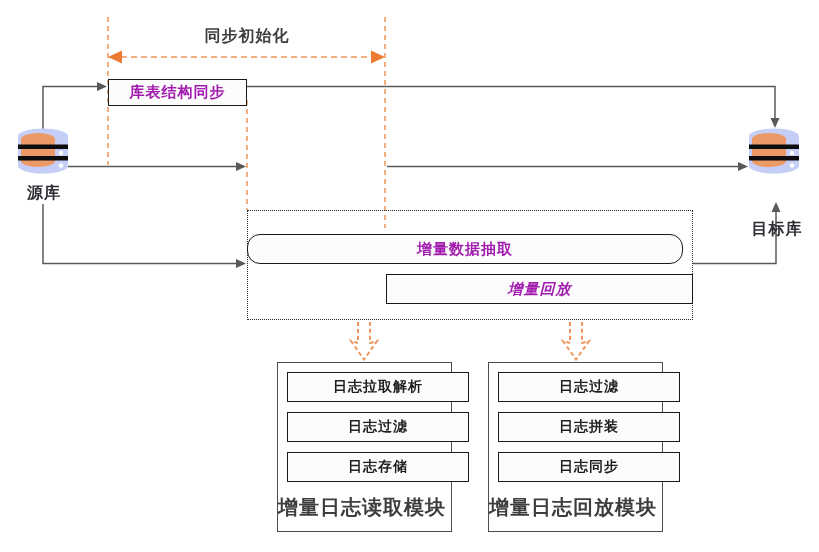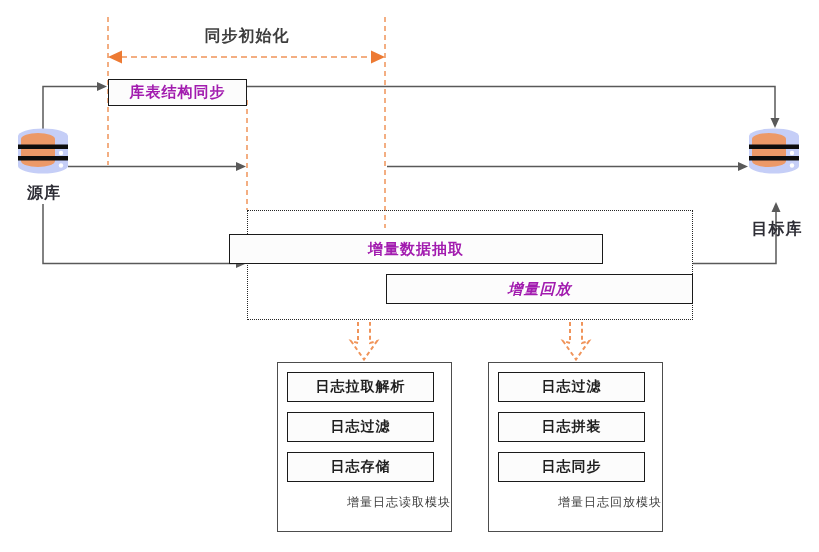--- a/index.html
+++ b/index.html
@@ -8,50 +8,50 @@
     font-family:"Liberation Sans","DejaVu Sans",sans-serif;
   }
   .overlay{position:absolute;left:0;top:0;width:819px;height:552px;}
   .node{
     position:absolute;box-sizing:border-box;display:flex;align-items:center;justify-content:center;
     background:#FCFCFC;border:1.5px solid #1A1A1A;color:#a21caf;font-weight:bold;font-size:15px;
     letter-spacing:1px;white-space:nowrap;margin-top:6px;
   }
   .node-a{left:108px;top:73px;width:139px;height:27px;}
   .node-b{left:248px;top:153px;width:139px;height:27px;}
-  .node-c{left:229px;top:228px;width:374px;height:30px;}
+  .node-c{left:247px;top:228px;width:436px;height:30px;border-radius:13px;}
   .node-d{left:386px;top:268px;width:307px;height:30px;font-style:italic;}
   .phase-container{
     position:absolute;box-sizing:border-box;left:247px;top:210px;width:446px;height:110px;
     border:1px dotted #262626;background:transparent;
   }
   .flabel{
     position:absolute;font-weight:bold;color:#3D3D3D;font-size:16px;letter-spacing:1px;
     text-align:center;white-space:nowrap;
   }
   .phase-label{left:187px;top:26px;width:120px;}
   .db-label{color:#2E2E36;}
   .src-label{left:14px;top:183px;width:60px;}
   .tgt-label{left:747px;top:183px;width:60px;margin-top:36px;}
   .module{
     position:absolute;box-sizing:border-box;width:175px;height:170px;
     border:1.5px solid #4D4D4D;background:transparent;
   }
   .module-left{left:277px;top:362px;}
   .module-right{left:488px;top:362px;}
   .mod-item{
-    position:absolute;box-sizing:border-box;left:9px;width:147px;height:30px;
+    position:absolute;box-sizing:border-box;left:9px;width:182px;height:30px;
     display:flex;align-items:center;justify-content:center;
     background:#FCFCFC;border:1.5px solid #1A1A1A;color:#1F1F1F;font-weight:bold;font-size:14px;
     letter-spacing:1px;white-space:nowrap;
   }
   .mi-0{top:9px;} .mi-1{top:49px;} .mi-2{top:89px;}
   .module-title{
-    position:absolute;left:0;top:131px;width:100%;text-align:right;
-    font-weight:normal;font-size:12px;color:#3D3D3D;letter-spacing:1px;white-space:nowrap;
+    position:absolute;left:0;top:131px;width:100%;text-align:left;
+    font-weight:bold;font-size:20px;color:#3D3D3D;letter-spacing:1px;white-space:nowrap;
   }
   .db-icon{position:absolute;width:52px;height:46px;}
   .db-src{left:17px;top:128px;}
   .db-tgt{left:748px;top:128px;}
 </style>
 </head>
 <body>
 
 <div class="stage">
 

